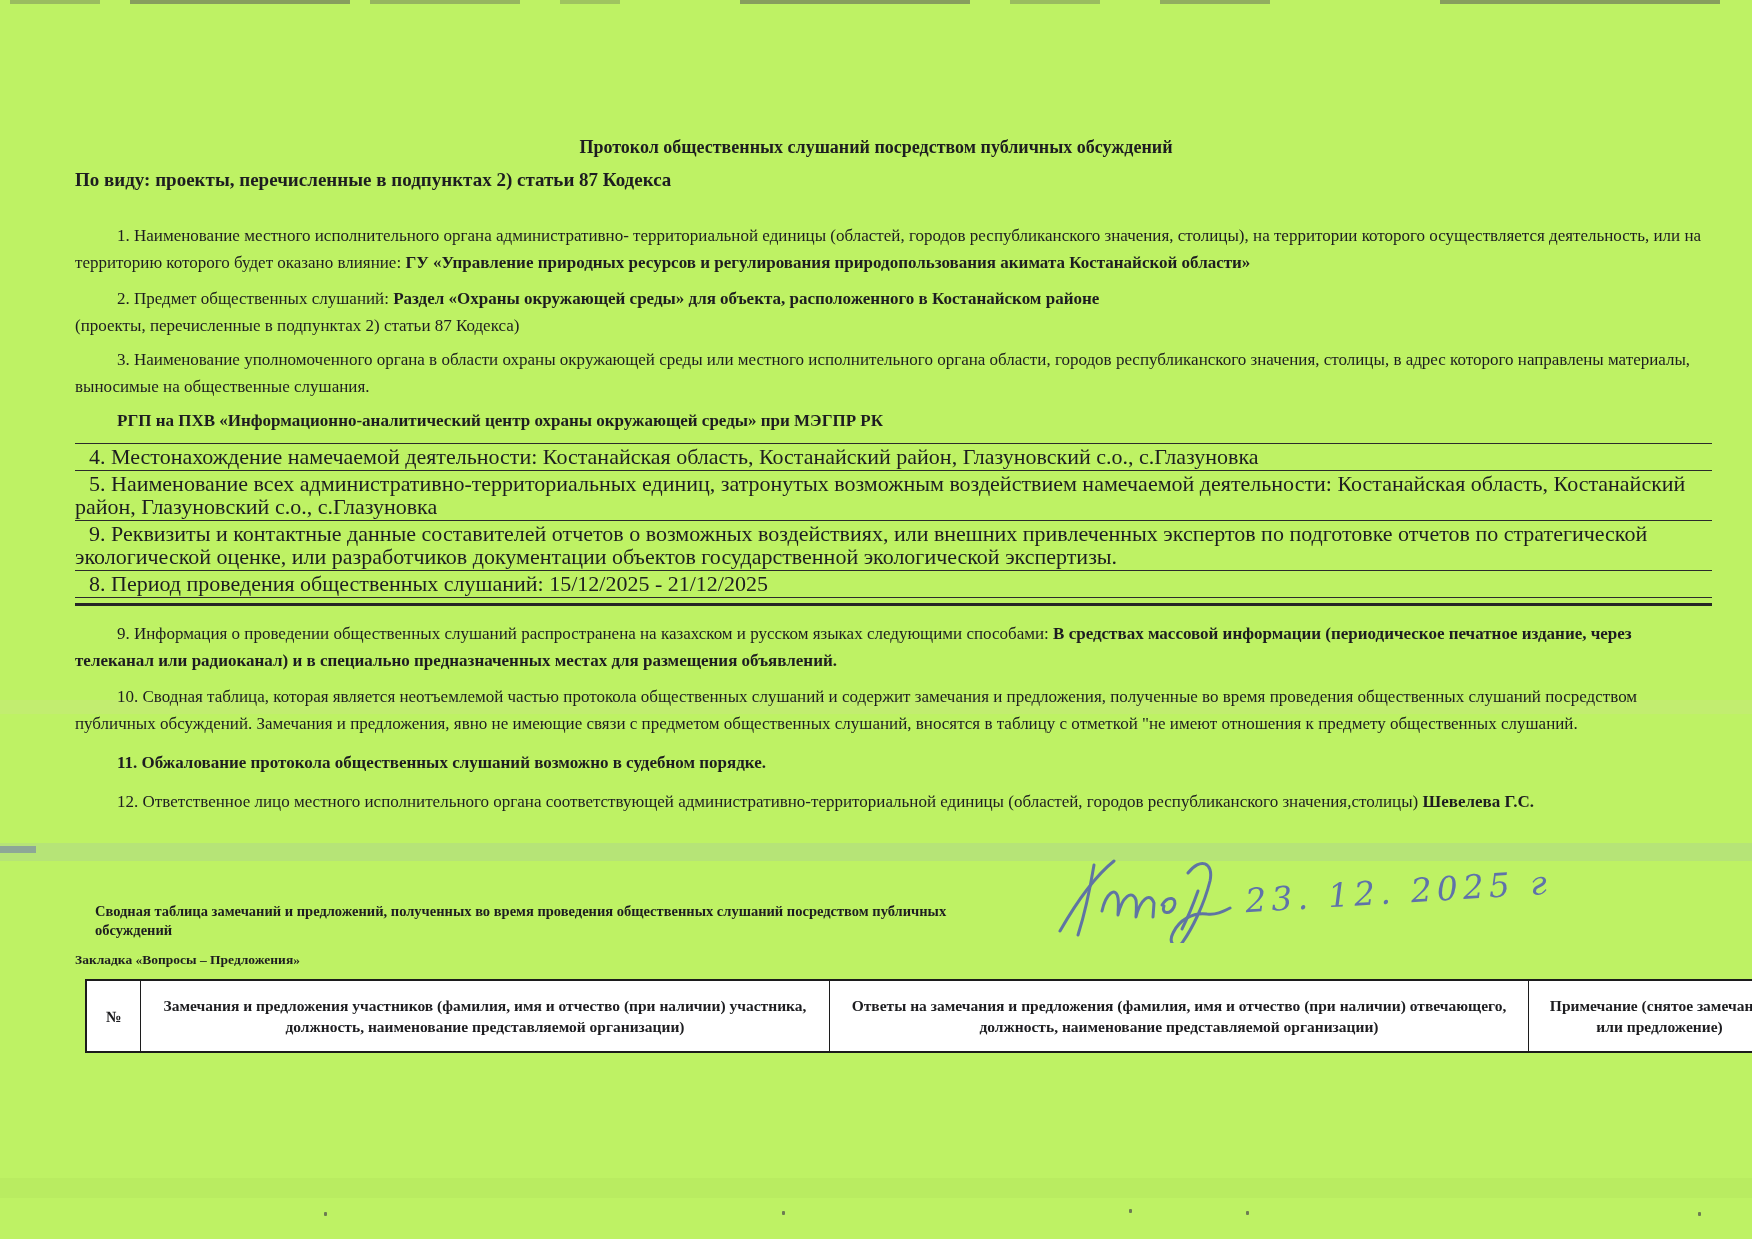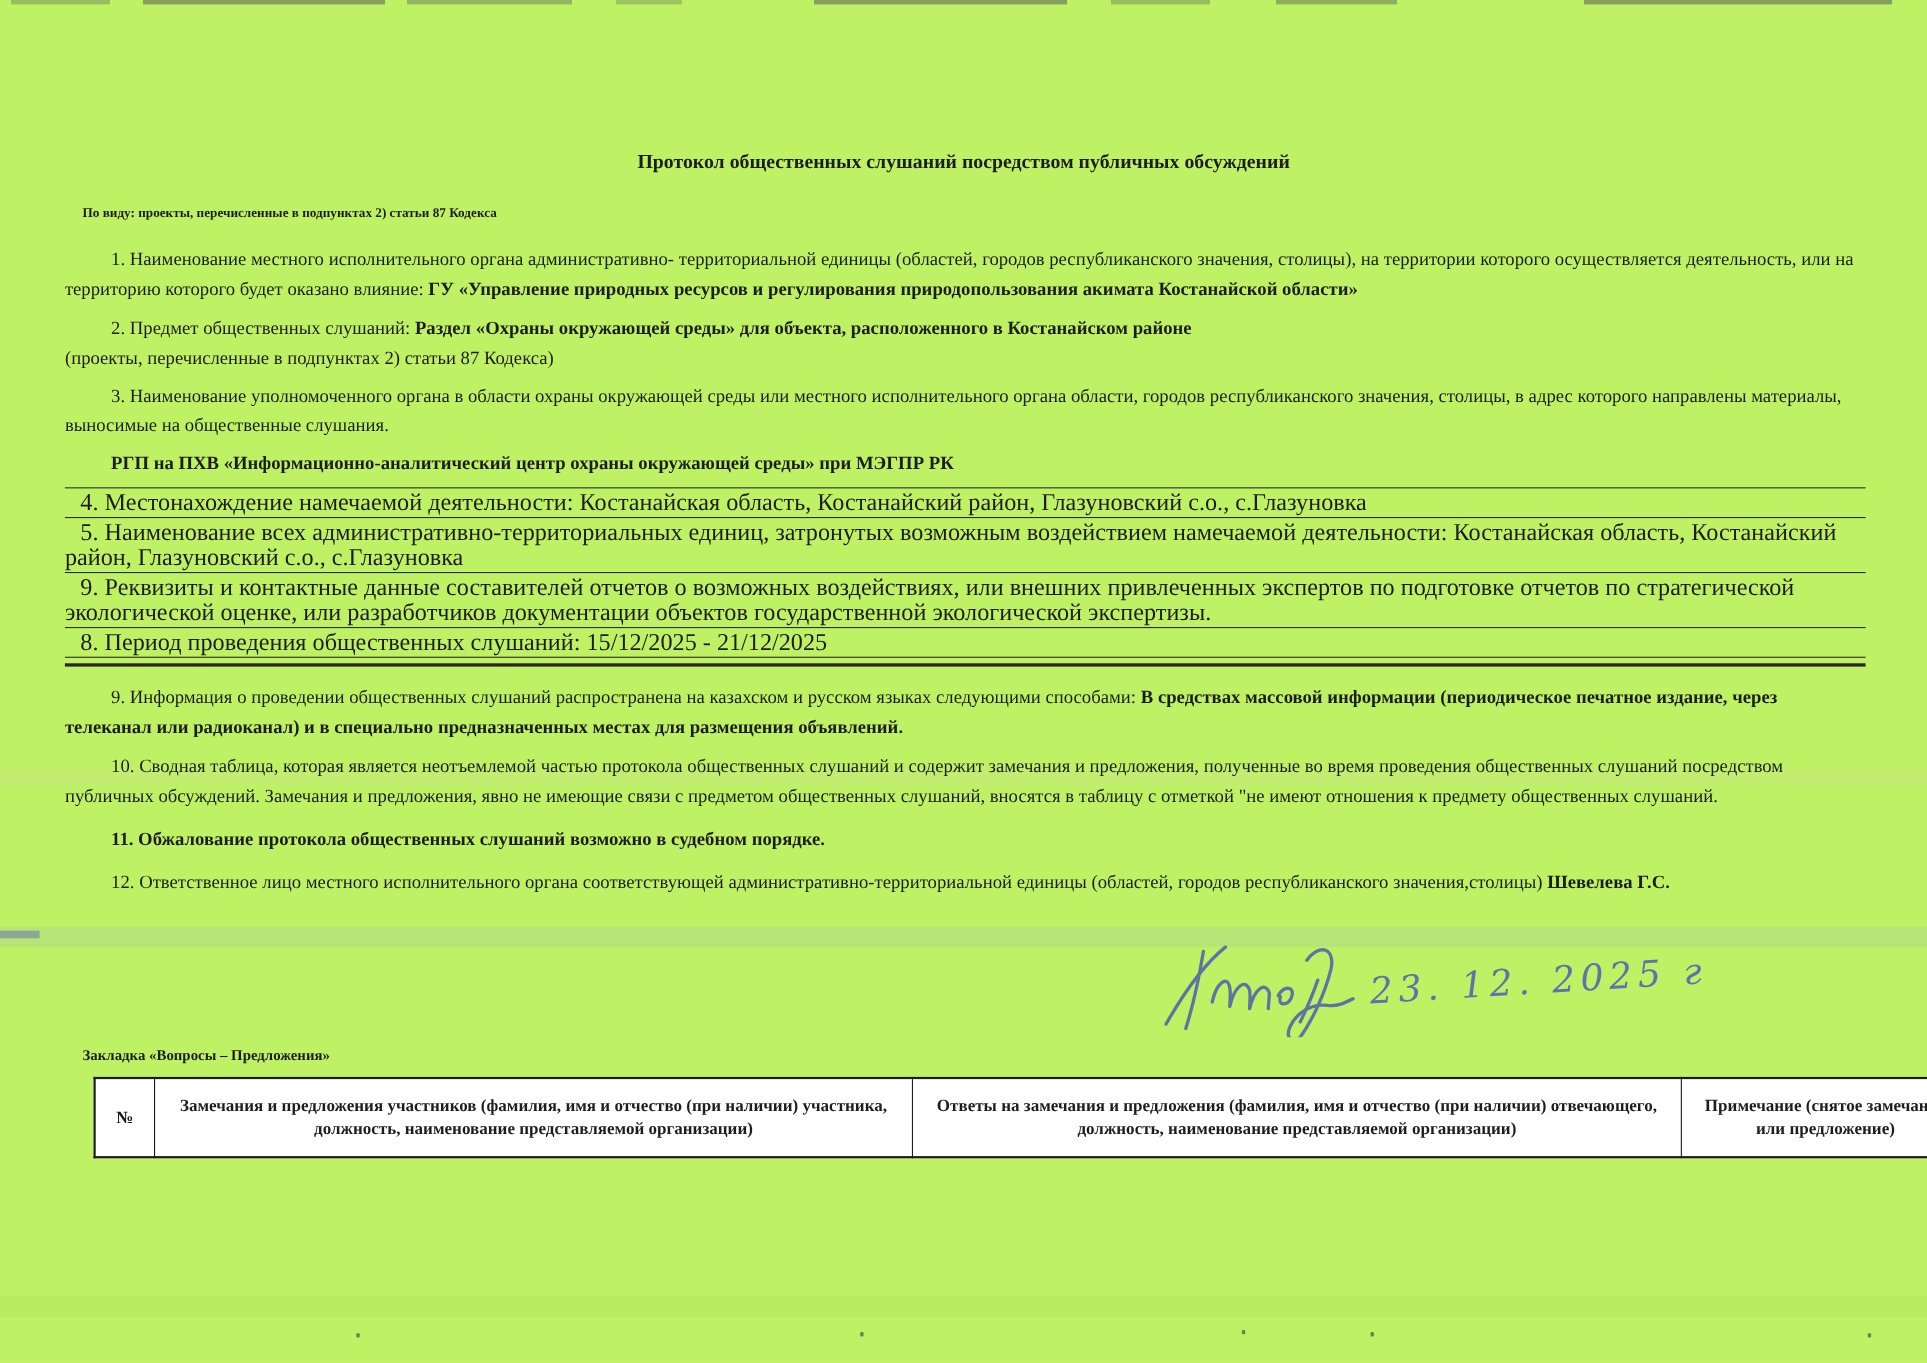--- a/index.html
+++ b/index.html
@@ -19,25 +19,25 @@
   .blue-chip{left:0;top:846px;width:36px;height:7px;background:#7886a8;opacity:.65;}
   .pink-band{left:0;top:700px;width:1752px;height:14px;background:rgba(228,203,203,.12);}
   .gray-band{left:0;top:1178px;width:1752px;height:20px;background:rgba(0,0,0,.025);}
   .speck{width:3px;height:4px;background:#4a4a4a;opacity:.7;border-radius:1px;}
   
   .title{
     position:absolute;top:137px;left:0;width:1752px;
     text-align:center;font-weight:bold;font-size:18px;
   }
   .typeline{
-    position:absolute;top:186px;left:75px;
-    font-weight:bold;font-size:12px;
+    position:absolute;top:169px;left:75px;
+    font-weight:bold;font-size:19px;
   }
   .content{
-    position:absolute;top:222px;left:59px;width:1637px;
+    position:absolute;top:222px;left:75px;width:1637px;
     font-size:17px;line-height:27px;
   }
   .content p{margin:0 0 9px 0;text-indent:42px;}
   .content p.tight{margin-bottom:7px;}
   .b{font-weight:bold;}
   .org-line{margin:0 0 7px 0;font-weight:bold;text-indent:0;}
   
   .ruled{margin:3px 0 0 0;border-bottom:1.5px solid #2b2b2b;}
   .ruled .item{
     border-top:1.8px solid #2b2b2b;
@@ -141,20 +141,21 @@
       <path d="M10,78 C26,50 44,24 64,8" stroke="#4f5fae"></path>
       <path d="M44,12 C40,36 35,60 28,82" stroke="#4f5fae"></path>
       <path d="M52,58 C56,40 66,33 68,45 C69,51 68,58 68,62 C72,44 82,36 86,47 C87,53 86,60 86,64 C90,47 100,38 104,50 L103,64" stroke="#4f5fae"></path>
       <path d="M112,52 C118,42 128,44 124,54 C120,62 111,61 114,53" stroke="#4f5fae"></path>
       <path d="M138,20 C150,4 164,9 160,28 C154,52 142,76 132,90 C125,97 118,90 123,80 C129,67 143,59 157,61 C166,62 172,59 180,55" stroke="#4f5fae"></path>
       <path d="M148,38 C143,52 137,66 132,76" stroke="#4f5fae"></path>
     </g>
   </svg>
   <div class="sig-date">23. 12. 2025 г</div>
 
+  <div class="summary-caption">Сводная таблица замечаний и предложений, полученных во время проведения общественных слушаний посредством публичных обсуждений</div>
   <div class="bookmark-caption">Закладка «Вопросы – Предложения»</div>
 
   <table class="qa">
     <tbody>
         <tr>
       <th class="c-num">№</th>
       <th class="c-remarks">Замечания и предложения участников (фамилия, имя и отчество (при наличии) участника, должность, наименование представляемой организации)</th>
       <th class="c-answers">Ответы на замечания и предложения (фамилия, имя и отчество (при наличии) отвечающего, должность, наименование представляемой организации)</th>
       <th class="c-note">Примечание (снятое замечание или предложение)</th>
     </tr>

